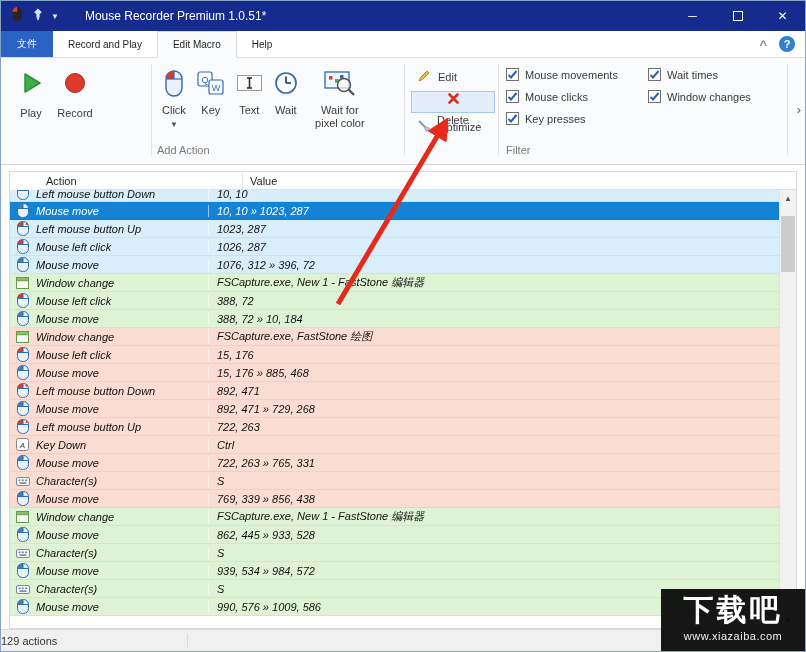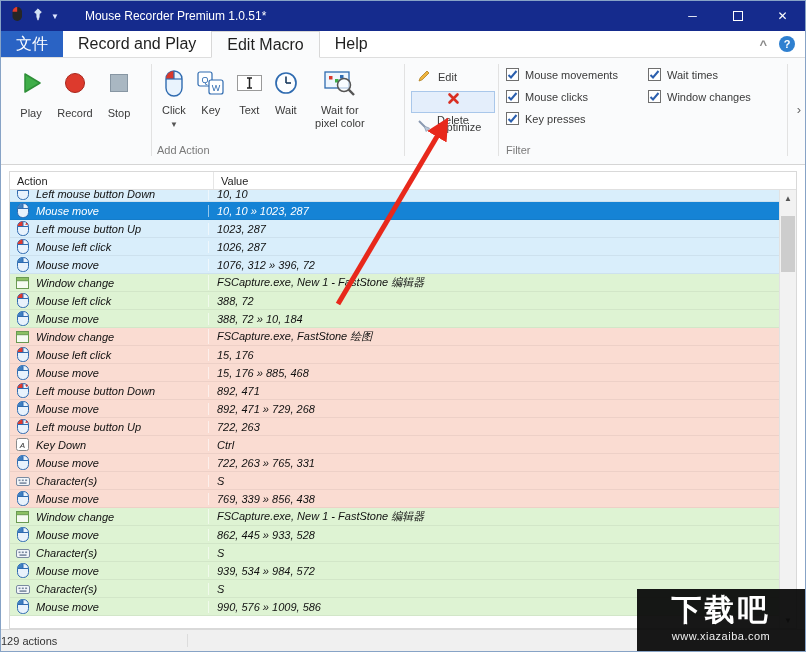--- a/index.html
+++ b/index.html
@@ -10,21 +10,21 @@
   .titlebar { position: absolute; top: 0; left: 0; right: 0; height: 30px; background: #152b8d; display: flex; align-items: center; color: #fff; }
   .qat { display: flex; align-items: center; gap: 7px; padding-left: 8px; }
   .qat .caret { font-size: 8px; color: #dfe7ff; }
   .title-text { margin-left: 26px; font-size: 12px; color: #fff; }
   .win-controls { margin-left: auto; display: flex; height: 100%; }
   .win-btn { width: 45px; height: 100%; display: flex; align-items: center; justify-content: center; font-size: 12px; color: #fff; }
   .max-box { width: 10px; height: 10px; border: 1px solid #fff; }
 
   
   .tabrow { position: absolute; top: 30px; left: 0; right: 0; height: 27px; background: #fff; display: flex; align-items: stretch; border-bottom: 1px solid #dedede; }
-  .tab { padding: 0 15px; display: flex; align-items: center; font-size: 16px; color: #1f1f1f; }
+  .tab { padding: 0 15px; display: flex; align-items: center; font-size: 10px; color: #1f1f1f; }
   .tab-file { background: #2a63c4; color: #fff; min-width: 52px; justify-content: center; }
   .tab-active { position: relative; z-index: 3; background: #fafbfc; border: 1px solid #d8d8d8; border-bottom: 1px solid #fafbfc; margin-bottom: -1px; }
   .tab-right { margin-left: auto; display: flex; align-items: center; gap: 12px; padding-right: 10px; }
   .collapse-caret { color: #8a8a8a; font-size: 13px; font-weight: bold; }
   .help-badge { width: 16px; height: 16px; border-radius: 50%; background: #2f80d0; color: #fff; font-size: 11px; font-weight: bold; display: flex; align-items: center; justify-content: center; }
 
   
   .ribbon { position: absolute; top: 57px; left: 0; right: 0; height: 107px; background: #fafbfc; border-bottom: 1px solid #d5d5d5; }
   .rsep { position: absolute; top: 6px; bottom: 8px; width: 1px; background: #e2e2e2; }
   .playback { position: absolute; left: 8px; top: 5px; display: flex; }
@@ -38,21 +38,21 @@
   .small-btn { display: flex; align-items: center; gap: 7px; height: 22px; padding: 0 5px; font-size: 11px; color: #3a3a3a; border: 1px solid transparent; }
   .small-btn.hl { background: #e4eefb; border-color: #a9c7ea; flex-direction: column; }
   .filter-group { position: absolute; left: 505px; top: 8px; width: 282px; height: 76px; }
   .chk { position: absolute; display: flex; align-items: center; gap: 6px; font-size: 11px; color: #3a3a3a; }
   .chk .box { width: 13px; height: 13px; border: 1px solid #6f6f6f; background: #fff; display: flex; align-items: center; justify-content: center; flex: 0 0 13px; }
   .group-label { position: absolute; top: 86px; font-size: 11px; color: #7a7a7a; }
   .ribbon-more { position: absolute; right: 4px; top: 44px; color: #666; font-size: 13px; }
 
   
   .table { position: absolute; left: 8px; top: 170px; right: 8px; bottom: 22px; border: 1px solid #d9d9d9; background: #fff; }
-  .thead { display: flex; height: 18px; border-bottom: 1px solid #e0e0e0; background: #fff; font-size: 11px; color: #1f1f1f; }
+  .thead { display: flex; height: 18px; border-bottom: 1px solid #e0e0e0; background: #fff; font-size: 11px; color: #1f1f1f; margin-left: 29px; }
   .th-action { width: 204px; padding-left: 7px; display: flex; align-items: center; border-right: 1px solid #e6e6e6; }
   .th-value { flex: 1; padding-left: 7px; display: flex; align-items: center; }
   .tbody { position: absolute; top: 18px; left: 0; right: 17px; bottom: 0; overflow: hidden; }
   .trow { display: flex; height: 18px; align-items: center; font-size: 11px; color: #111; border-bottom: 1px solid rgba(0,0,0,0.05); font-style: italic; }
   .row-icon { flex: 0 0 15px; margin-left: 5px; display: flex; align-items: center; justify-content: center; }
   .cell-action { flex: 0 0 178px; padding-left: 6px; white-space: nowrap; overflow: hidden; }
   .cell-value { flex: 1; padding-left: 8px; white-space: nowrap; overflow: hidden; border-left: 1px solid rgba(255,255,255,0.55); }
   .bg-blue  { background: #d9eefb; }
   .bg-green { background: #def3d3; }
   .bg-pink  { background: #fadcd2; }
@@ -62,21 +62,21 @@
   .sb-btn { height: 16px; display: flex; align-items: center; justify-content: center; font-size: 8px; color: #555; }
   .sb-down { position: absolute; bottom: 0; left: 0; right: 0; }
   .sb-thumb { position: absolute; top: 26px; left: 1px; right: 1px; height: 56px; background: #cdcdcd; }
 
   
   .statusbar { position: absolute; left: 0; right: 0; bottom: 0; height: 22px; background: #f0f0f0; border-top: 1px solid #d9d9d9; display: flex; align-items: center; font-size: 11px; color: #333; padding-left: 0; }
   .status-sep { position: absolute; left: 186px; top: 4px; bottom: 4px; width: 1px; background: #dcdcdc; }
 
   
   .arrow-overlay { position: absolute; left: 0; top: 0; z-index: 40; pointer-events: none; }
-  .watermark { position: absolute; right: 0; bottom: 0; width: 168px; height: 62px; background: rgba(8,8,8,0.94); color: #fff; text-align: center; z-index: 60; padding-top: 3px; }
+  .watermark { position: absolute; right: 0; bottom: 0; width: 144px; height: 62px; background: rgba(8,8,8,0.94); color: #fff; text-align: center; z-index: 60; padding-top: 3px; }
   .wm-title { font-size: 30px; font-weight: bold; letter-spacing: 3px; line-height: 36px; }
   .wm-site { font-size: 11px; color: #f0f0f0; letter-spacing: 0.5px; margin-top: 2px; }
 </style>
 </head>
 <body>
 
 <div class="page">
 
   <div class="titlebar">
     <div class="qat">
@@ -122,26 +122,20 @@
               <polygon points="7,4 22,13 7,22" fill="#3fae49" stroke="#2e8f38" stroke-width="1.5" stroke-linejoin="round"></polygon>
             </svg></span>
         <span>Play</span>
       </div>
       <div class="big-btn">
         <span><svg width="26" height="26" viewBox="0 0 26 26">
               <circle cx="13" cy="13" r="9.5" fill="#dd3a2d" stroke="#a8271d"></circle>
             </svg></span>
         <span>Record</span>
       </div>
-      <div class="big-btn">
-        <span><svg width="26" height="26" viewBox="0 0 26 26">
-              <rect x="4.5" y="4.5" width="17" height="17" fill="#a9b7c2" stroke="#8796a3"></rect>
-            </svg></span>
-        <span>Stop</span>
-      </div>
     </div>
 
     <div class="rsep" style="left:150px"></div>
 
     <div class="addaction">
       <div class="ribbon-btn">
         <span class="icon-slot">
           <svg width="18" height="27" viewBox="0 0 18 27">
               <rect x="1" y="1" width="16" height="25" rx="8" fill="#e9f3fd" stroke="#2f6bb0" stroke-width="1.4"></rect>
               <path d="M9 1 A8 8 0 0 0 1 9 L9 9 Z" fill="#d9382c"></path>

